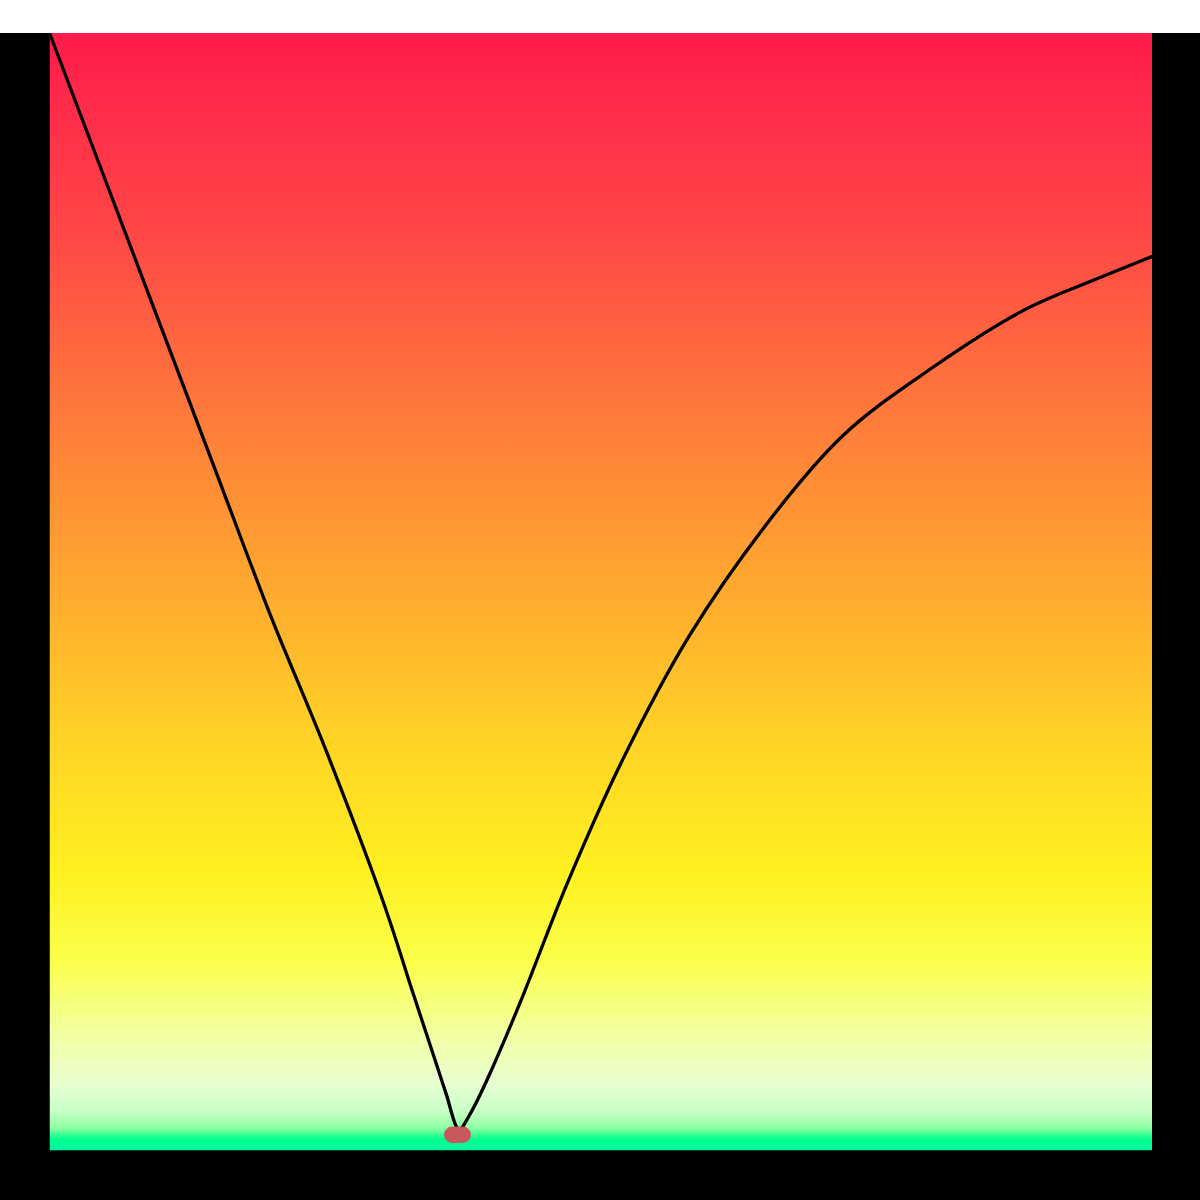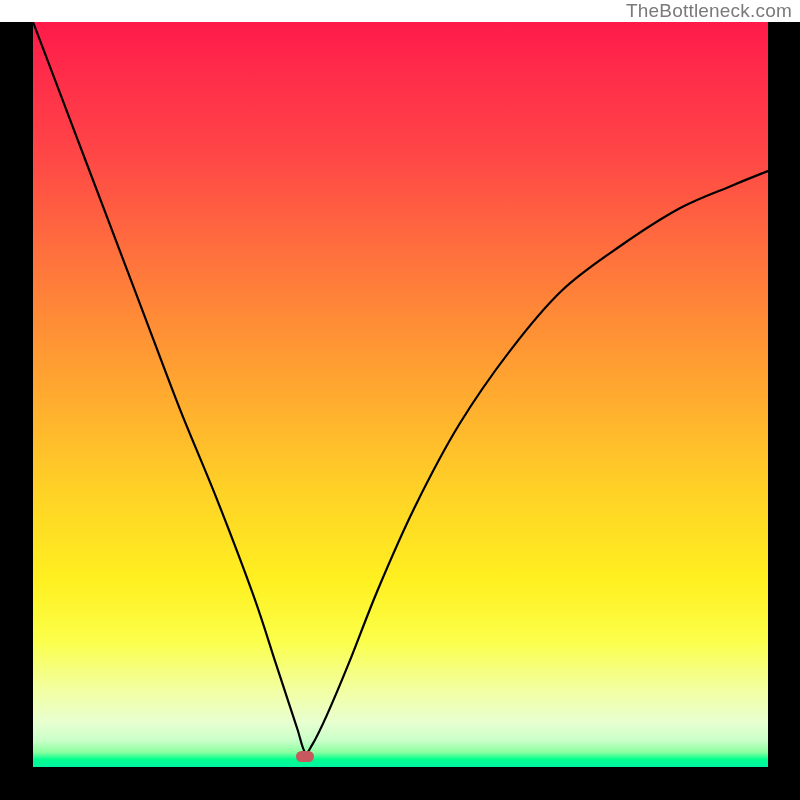--- a/index.html
+++ b/index.html
@@ -84,21 +84,20 @@
     font-size: 19px;
     font-weight: 500;
     letter-spacing: 0.2px;
   }
 </style>
 </head>
 <body>
 
 <div class="stage">
 
-  <div class="watermark">TheBottleneck.com</div>
 
   <div class="outer-black"></div>
 
   <div class="plot-area">
 
     <div class="gradient-bg"></div>
 
     <svg class="curve-svg" viewBox="0 0 735 745" preserveAspectRatio="none">
       <path id="curvePath" class="curve-path" d="M 0.00 0.00 C 6.13 16.14, 24.50 64.57, 36.75 96.85 C 49.00 129.13, 61.25 161.42, 73.50 193.70 C 85.75 225.98, 98.00 258.27, 110.25 290.55 C 122.50 322.83, 134.75 356.36, 147.00 387.40 C 159.25 418.44, 171.50 445.76, 183.75 476.80 C 196.00 507.84, 210.70 546.33, 220.50 573.65 C 230.30 600.97, 236.43 622.08, 242.55 640.70 C 248.68 659.33, 253.58 674.23, 257.25 685.40 C 260.93 696.57, 262.15 700.30, 264.60 707.75 C 267.05 715.20, 269.50 727.62, 271.95 730.10 C 274.40 732.58, 275.63 728.86, 279.30 722.65 C 282.98 716.44, 287.88 706.51, 294.00 692.85 C 300.13 679.19, 307.48 661.81, 316.05 640.70 C 324.63 619.59, 334.43 592.28, 345.45 566.20 C 356.47 540.13, 368.73 511.57, 382.20 484.25 C 395.67 456.93, 410.37 428.38, 426.30 402.30 C 442.22 376.23, 460.60 350.15, 477.75 327.80 C 494.90 305.45, 510.82 285.58, 529.20 268.20 C 547.57 250.82, 568.40 237.16, 588.00 223.50 C 607.60 209.84, 628.42 196.18, 646.80 186.25 C 665.17 176.32, 683.55 170.11, 698.25 163.90 C 712.95 157.69, 728.88 151.48, 735.00 149.00"></path>
     </svg>

